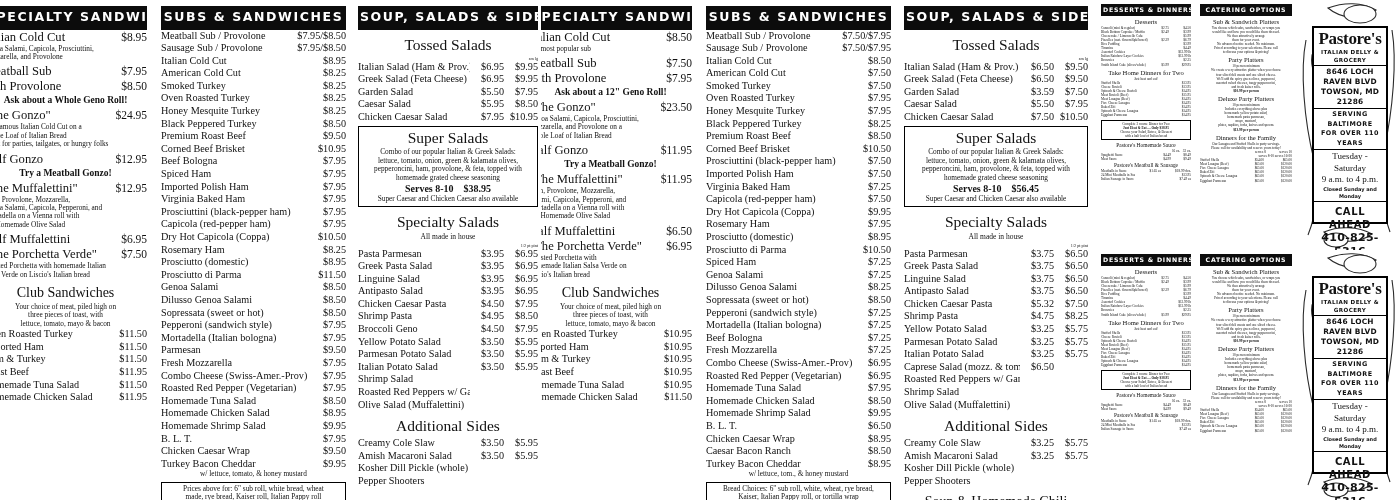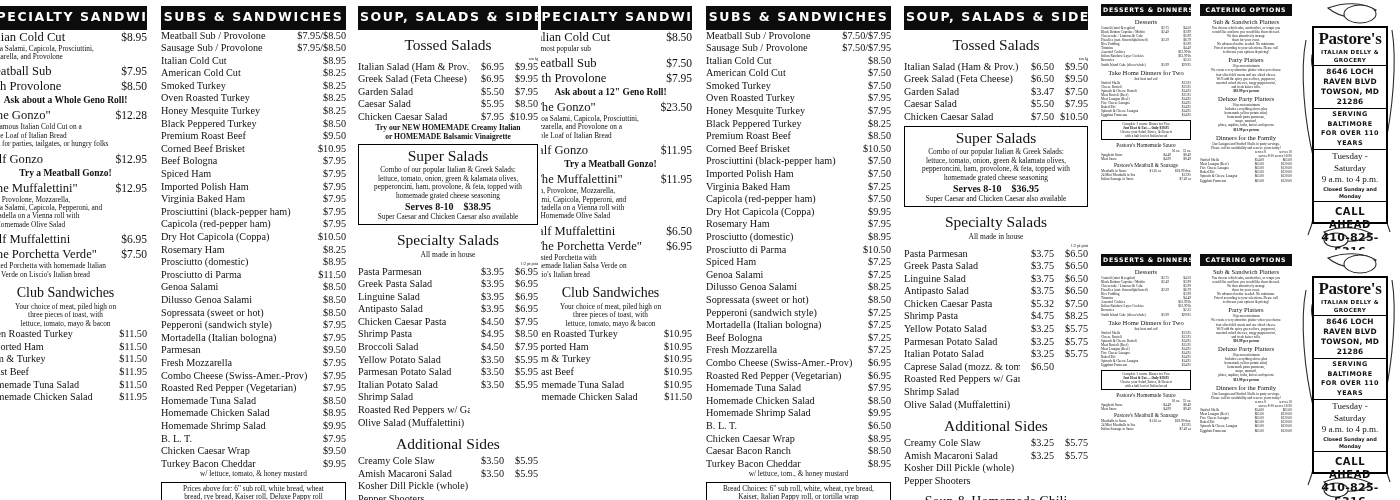--- a/index.html
+++ b/index.html
@@ -94,21 +94,21 @@
             <span class="nm">Meatball Sub</span>
             <span class="pr bigpr">$7.95</span>
           </div>
           <div class="row bignm">
             <span class="nm">with Provolone</span>
             <span class="pr bigpr">$8.50</span>
           </div>
           <div class="ctr b" style="font-size: 9.5px; margin: 1px 0px 3px;">Ask about a Whole Geno Roll!</div>
           <div class="row bignm">
             <span class="nm">"The Gonzo"</span>
-            <span class="pr bigpr">$12.28</span>
+            <span class="pr bigpr">$24.95</span>
           </div>
           <div class="desc">Our famous Italian Cold Cut on a</div>
           <div class="desc">Whole Loaf of Italian Bread</div>
           <div class="desc" style="margin-bottom: 3px;">Great for parties, tailgates, or hungry folks</div>
           <div class="row bignm">
             <span class="nm">Half Gonzo</span>
             <span class="pr bigpr">$12.95</span>
           </div>
           <div class="ctr b" style="font-size: 9.5px; margin: 1px 0px 3px;">Try a Meatball Gonzo!</div>
           <div class="row bignm">
@@ -304,21 +304,21 @@
             <span class="pr">$9.50</span>
           </div>
           <div class="row">
             <span class="nm">Turkey Bacon Cheddar</span>
             <span class="pr">$9.95</span>
           </div>
         </div>
       <div class="ctr desc">w/ lettuce, tomato, &amp; honey mustard</div>
       <div class="boxed breadbox">
           <div class="desc ctr">Prices above for: 6" sub roll, white bread, wheat</div>
-          <div class="desc ctr">bread, rye bread, Kaiser roll, Deluxe Pappy roll</div>
+          <div class="desc ctr">made, rye bread, Kaiser roll, Italian Pappy roll</div>
         </div>
     </div>
 
     <div class="col" style="left:375px;width:190px;padding:6px 5px 0 5px;">
       <div class="bar">SOUP, SALADS &amp; SIDES</div>
       <div class="sect big">Tossed Salads</div>
       <div class="colhead micro" style="text-align:right;">sm       lg</div>
       <div class="tossed-list">
           <div class="row">
             <span class="nm">Italian Salad (Ham &amp; Prov.)</span>
@@ -338,24 +338,20 @@
           <div class="row">
             <span class="nm">Caesar Salad</span>
             <span class="pr2">$5.95</span>
             <span class="pr2">$8.50</span>
           </div>
           <div class="row">
             <span class="nm">Chicken Caesar Salad</span>
             <span class="pr2">$7.95</span>
             <span class="pr2">$10.95</span>
           </div>
-        </div>
-      <div class="dressing ctr">
-          <div class="b" style="font-size: 7.6px; line-height: 9px;">Try our NEW HOMEMADE Creamy Italian</div>
-          <div class="b" style="font-size: 7.6px; line-height: 9px;">or HOMEMADE Balsamic Vinaigrette</div>
         </div>
       <div class="boxed supersalad">
           <div class="sect big" style="margin: 0px 0px 1px;">Super Salads</div>
           <div class="desc ctr">Combo of our popular Italian &amp; Greek Salads:</div>
           <div class="desc ctr">lettuce, tomato, onion, green &amp; kalamata olives,</div>
           <div class="desc ctr">pepperoncini, ham, provolone, &amp; feta, topped with</div>
           <div class="desc ctr">homemade grated cheese seasoning</div>
           <div class="ctr b" style="font-size: 10px; margin: 1px 0px; font-family: Liberation Serif, serif;"><span>Serves 8-10</span>&nbsp;&nbsp;&nbsp;&nbsp;<span>$38.95</span></div>
           <div class="desc ctr u">Super Caesar and Chicken Caesar also available</div>
         </div>
@@ -387,21 +383,21 @@
             <span class="nm">Chicken Caesar Pasta</span>
             <span class="pr2">$4.50</span>
             <span class="pr2">$7.95</span>
           </div>
           <div class="row">
             <span class="nm">Shrimp Pasta</span>
             <span class="pr2">$4.95</span>
             <span class="pr2">$8.50</span>
           </div>
           <div class="row">
-            <span class="nm">Broccoli Salad</span>
+            <span class="nm">Broccoli Geno</span>
             <span class="pr2">$4.50</span>
             <span class="pr2">$7.95</span>
           </div>
           <div class="row">
             <span class="nm">Yellow Potato Salad</span>
             <span class="pr2">$3.50</span>
             <span class="pr2">$5.95</span>
           </div>
           <div class="row">
             <span class="nm">Parmesan Potato Salad</span>
@@ -702,42 +698,42 @@
             <span class="pr2">$6.50</span>
             <span class="pr2">$9.50</span>
           </div>
           <div class="row">
             <span class="nm">Greek Salad (Feta Cheese)</span>
             <span class="pr2">$6.50</span>
             <span class="pr2">$9.50</span>
           </div>
           <div class="row">
             <span class="nm">Garden Salad</span>
-            <span class="pr2">$3.47</span>
+            <span class="pr2">$3.59</span>
             <span class="pr2">$7.50</span>
           </div>
           <div class="row">
             <span class="nm">Caesar Salad</span>
             <span class="pr2">$5.50</span>
             <span class="pr2">$7.95</span>
           </div>
           <div class="row">
             <span class="nm">Chicken Caesar Salad</span>
             <span class="pr2">$7.50</span>
             <span class="pr2">$10.50</span>
           </div>
         </div>
       <div class="dressing ctr"></div>
       <div class="boxed supersalad">
           <div class="sect big" style="margin: 0px 0px 1px;">Super Salads</div>
           <div class="desc ctr">Combo of our popular Italian &amp; Greek Salads:</div>
           <div class="desc ctr">lettuce, tomato, onion, green &amp; kalamata olives,</div>
           <div class="desc ctr">pepperoncini, ham, provolone, &amp; feta, topped with</div>
           <div class="desc ctr">homemade grated cheese seasoning</div>
-          <div class="ctr b" style="font-size: 10px; margin: 1px 0px;"><span>Serves 8-10</span>&nbsp;&nbsp;&nbsp;&nbsp;<span>$36.95</span></div>
+          <div class="ctr b" style="font-size: 10px; margin: 1px 0px;"><span>Serves 8-10</span>&nbsp;&nbsp;&nbsp;&nbsp;<span>$56.45</span></div>
           <div class="desc ctr u">Super Caesar and Chicken Caesar also available</div>
         </div>
       <div class="sect big">Specialty Salads</div>
       <div class="subnote">All made in house</div>
       <div class="colhead micro" style="text-align:right;">1/2 pt     pint</div>
       <div class="specsalad-list">
           <div class="row">
             <span class="nm">Pasta Parmesan</span>
             <span class="pr2">$3.75</span>
             <span class="pr2">$6.50</span>

